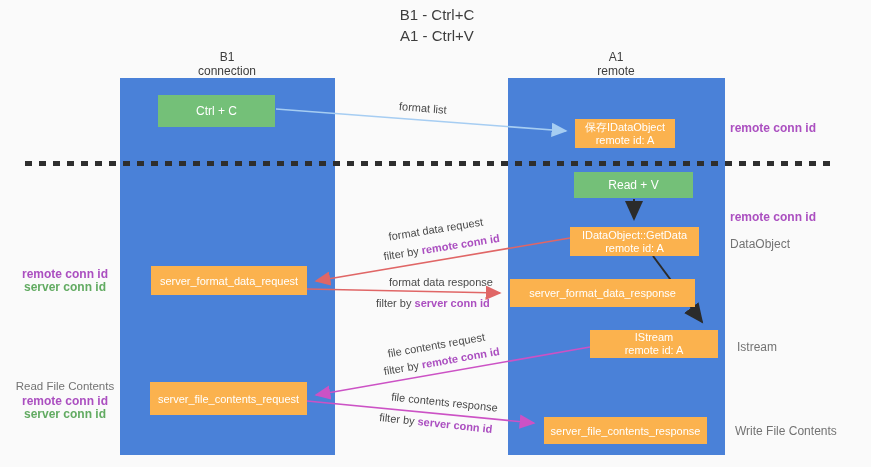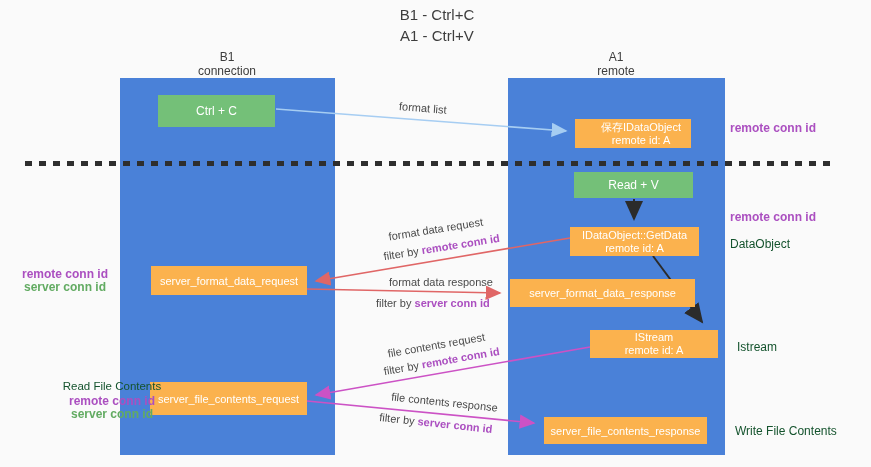--- a/index.html
+++ b/index.html
@@ -12,21 +12,21 @@
   .lane-right{left:508px;width:217px;}
   .node{color:#fff;text-align:center;white-space:nowrap;}
   .green{background:#74c078;font-size:12px;}
   .orange{background:#fbb24e;font-size:11px;}
   .two-line{line-height:13px;display:flex;flex-direction:column;justify-content:center;}
   .one-line{display:flex;align-items:center;justify-content:center;}
   .dashline{left:25px;top:161px;width:807px;height:5px;background:repeating-linear-gradient(90deg,#2e2e2e 0 7px,rgba(0,0,0,0) 7px 14px);}
   svg.arrows{left:0;top:0;width:871px;height:467px;pointer-events:none;}
   .purple{color:#ab4fc0;font-weight:bold;font-size:12px;line-height:13px;}
   .greentxt{color:#62ab62;font-weight:bold;font-size:12px;line-height:13px;}
-  .blacktxt{color:#14532d;font-size:12px;}
+  .blacktxt{color:#737373;font-size:12px;}
   .edge-label{color:#4a4a4a;font-size:11px;white-space:nowrap;}
   .edge-label .purple{font-size:11px;}
   .ctr{text-align:center;}
 </style>
 </head>
 <body>
 
 <div class="stage">
 
   <div class="abs title">
@@ -69,21 +69,21 @@
     <line x1="590" y1="347" x2="316" y2="395" stroke="#cc52c5" stroke-width="1.6" marker-end="url(#m-mag)"></line>
     <line x1="307" y1="401" x2="534" y2="423" stroke="#cc52c5" stroke-width="1.6" marker-end="url(#m-mag)"></line>
   </svg>
 
   <div class="abs dashline"></div>
 
   <div class="abs node green one-line" style="left:158px;top:95px;width:117px;height:32px;">
     <span>Ctrl + C</span>
   </div>
 
-  <div class="abs node orange two-line" style="left:575px;top:119px;width:100px;height:29px;padding-left:16px;">
+  <div class="abs node orange two-line" style="left:575px;top:119px;width:100px;height:29px;">
     <span>保存IDataObject</span>
     <span>remote id: A</span>
   </div>
 
   <div class="abs node green one-line" style="left:574px;top:172px;width:119px;height:26px;">
     <span>Read + V</span>
   </div>
 
   <div class="abs node orange two-line" style="left:570px;top:227px;width:129px;height:29px;">
     <span>IDataObject::GetData</span>
@@ -114,21 +114,21 @@
   <div class="abs purple" style="left:730px;top:122px;">remote conn id</div>
   <div class="abs purple" style="left:730px;top:211px;">remote conn id</div>
   <div class="abs blacktxt" style="left:730px;top:237px;">DataObject</div>
   <div class="abs blacktxt" style="left:737px;top:340px;">Istream</div>
   <div class="abs blacktxt" style="left:735px;top:424px;">Write File Contents</div>
 
   <div class="abs ctr" style="left:15px;top:268px;width:100px;">
     <div class="purple">remote conn id</div>
     <div class="greentxt">server conn id</div>
   </div>
-  <div class="abs ctr" style="left:12px;top:380px;width:106px;margin-left:47px;">
+  <div class="abs ctr" style="left:12px;top:380px;width:106px;">
     <div class="blacktxt" style="font-size:11.5px;margin-bottom:3px;">Read File Contents</div>
     <div class="purple">remote conn id</div>
     <div class="greentxt">server conn id</div>
   </div>
 
   <div class="abs edge-label" style="left:399px;top:102px;transform:rotate(4.5deg);">format list</div>
 
   <div class="abs edge-label" style="left:388px;top:223px;transform:rotate(-9deg);">format data request</div>
   <div class="abs edge-label" style="left:383px;top:241px;transform:rotate(-9deg);">
     <span>filter by </span><span class="purple">remote conn id</span>

